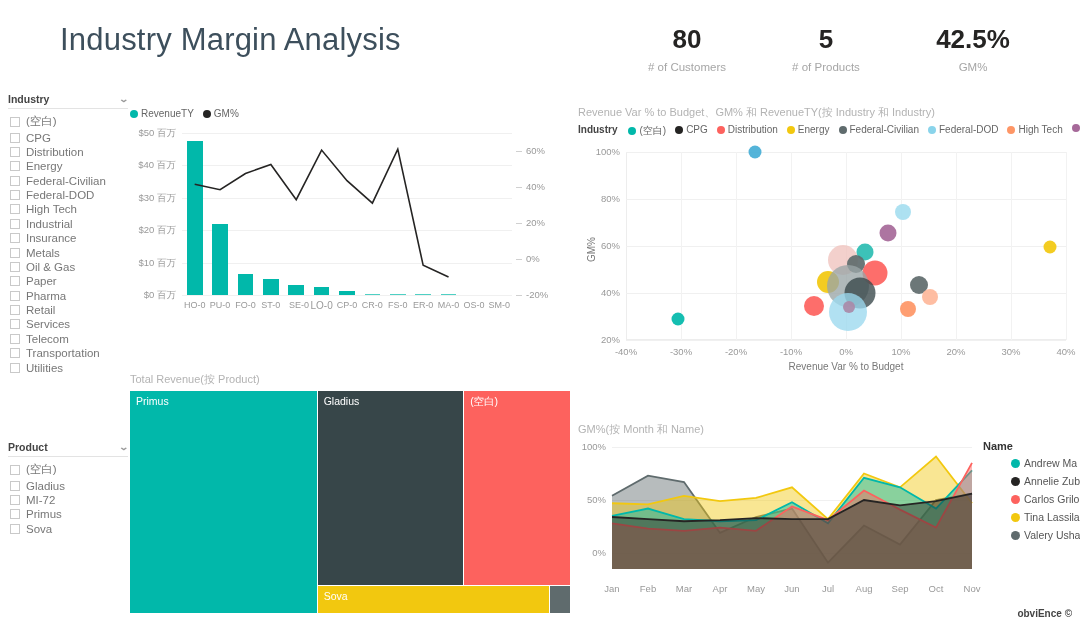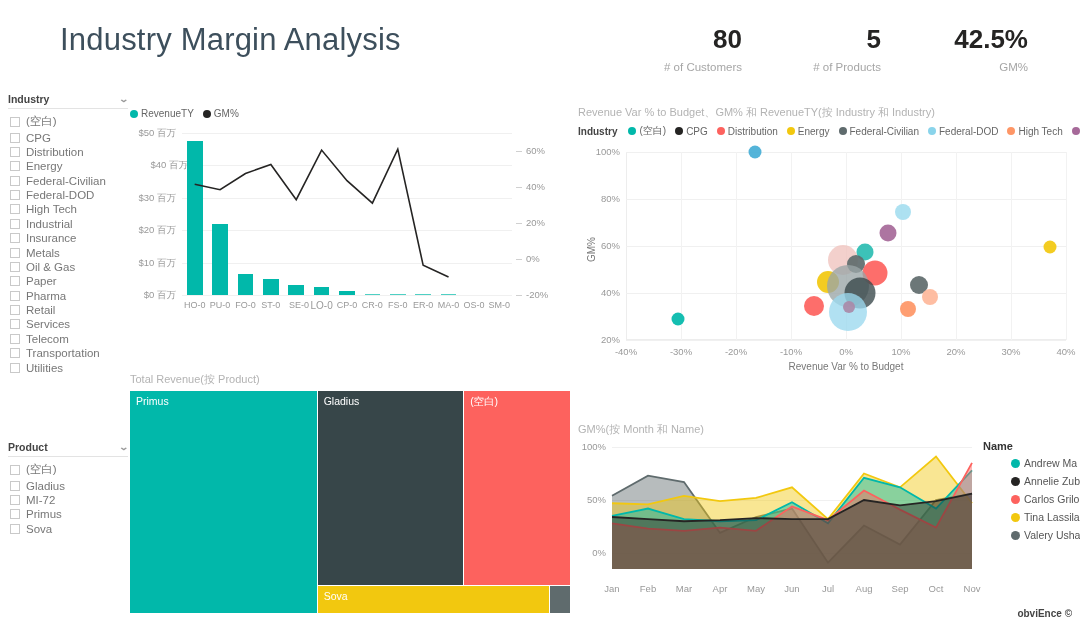--- a/index.html
+++ b/index.html
@@ -10,21 +10,21 @@
     overflow: hidden;
   }
   .page { position: relative; width: 1080px; height: 625px; }
 
   
   .title {
     position: absolute; left: 60px; top: 22px;
     font-size: 31px; font-weight: 300; color: #3d4f5c;
     letter-spacing: .2px; white-space: nowrap;
   }
-  .kpi { position: absolute; text-align: right; }
+  .kpi { position: absolute; text-align: center; }
   .kpi .val {
     font-size: 26px; font-weight: 700; color: #252423;
     line-height: 34px; white-space: nowrap;
   }
   .kpi .lbl {
     font-size: 11.5px; color: #a6a6a6; margin-top: 5px; white-space: nowrap;
   }
   .kpi .dot {
     width: 30px; height: 30px; border-radius: 50%;
     background: #6ECB54; margin: 2px auto 0;
@@ -47,21 +47,21 @@
     width: 10px; height: 10px; border: 1px solid #c9c9c9;
     background: #fff; flex: 0 0 auto;
   }
 
   
   .visual { position: absolute; }
   .v-title {
     font-size: 11px; color: #b3b3b3; margin-bottom: 4px; white-space: nowrap;
   }
   .legend-row {
-    display: flex; align-items: center; gap: 9px; flex-wrap: nowrap;
+    display: flex; align-items: flex-start; gap: 9px; flex-wrap: nowrap;
     font-size: 10px; color: #666;
   }
   .lg { display: flex; align-items: center; gap: 3px; white-space: nowrap; }
   .lg .bullet { width: 8px; height: 8px; border-radius: 50%; flex: 0 0 auto; }
 
   .plot { position: relative; }
   .axis-lbl {
     position: absolute; font-size: 9.5px; color: #999; white-space: nowrap;
   }
   .gridline { position: absolute; left: 0; right: 0; height: 1px; background: #f0f0f0; }
@@ -232,21 +232,21 @@
     <div class="plot" id="combo-plot" style="margin-top:8px; width:440px; height:190px;">
         <div class="gridline" style="top: 168px; left: 52px; width: 330px;"></div>
         <div class="axis-lbl" style="left: 0px; top: 162px; width: 46px; text-align: right;">$0 百万</div>
         <div class="gridline" style="top: 135.6px; left: 52px; width: 330px;"></div>
         <div class="axis-lbl" style="left: 0px; top: 129.6px; width: 46px; text-align: right;">$10 百万</div>
         <div class="gridline" style="top: 103.2px; left: 52px; width: 330px;"></div>
         <div class="axis-lbl" style="left: 0px; top: 97.2px; width: 46px; text-align: right;">$20 百万</div>
         <div class="gridline" style="top: 70.8px; left: 52px; width: 330px;"></div>
         <div class="axis-lbl" style="left: 0px; top: 64.8px; width: 46px; text-align: right;">$30 百万</div>
         <div class="gridline" style="top: 38.4px; left: 52px; width: 330px;"></div>
-        <div class="axis-lbl" style="left: 12px; top: 32.4px; width: 46px; text-align: right;">$40 百万</div>
+        <div class="axis-lbl" style="left: 4px; top: 32.4px; width: 46px; text-align: center;">$40 百万</div>
         <div class="gridline" style="top: 6px; left: 52px; width: 330px;"></div>
         <div class="axis-lbl" style="left: 0px; top: 0px; width: 46px; text-align: right;">$50 百万</div>
         <div class="axis-lbl" style="left: 396px; top: 162px;">-20%</div>
         <div style="position: absolute; width: 6px; height: 1px; background: rgb(208, 208, 208); left: 386px; top: 168px;"></div>
         <div class="axis-lbl" style="left: 396px; top: 126px;">0%</div>
         <div style="position: absolute; width: 6px; height: 1px; background: rgb(208, 208, 208); left: 386px; top: 132px;"></div>
         <div class="axis-lbl" style="left: 396px; top: 90px;">20%</div>
         <div style="position: absolute; width: 6px; height: 1px; background: rgb(208, 208, 208); left: 386px; top: 96px;"></div>
         <div class="axis-lbl" style="left: 396px; top: 54px;">40%</div>
         <div style="position: absolute; width: 6px; height: 1px; background: rgb(208, 208, 208); left: 386px; top: 60px;"></div>

